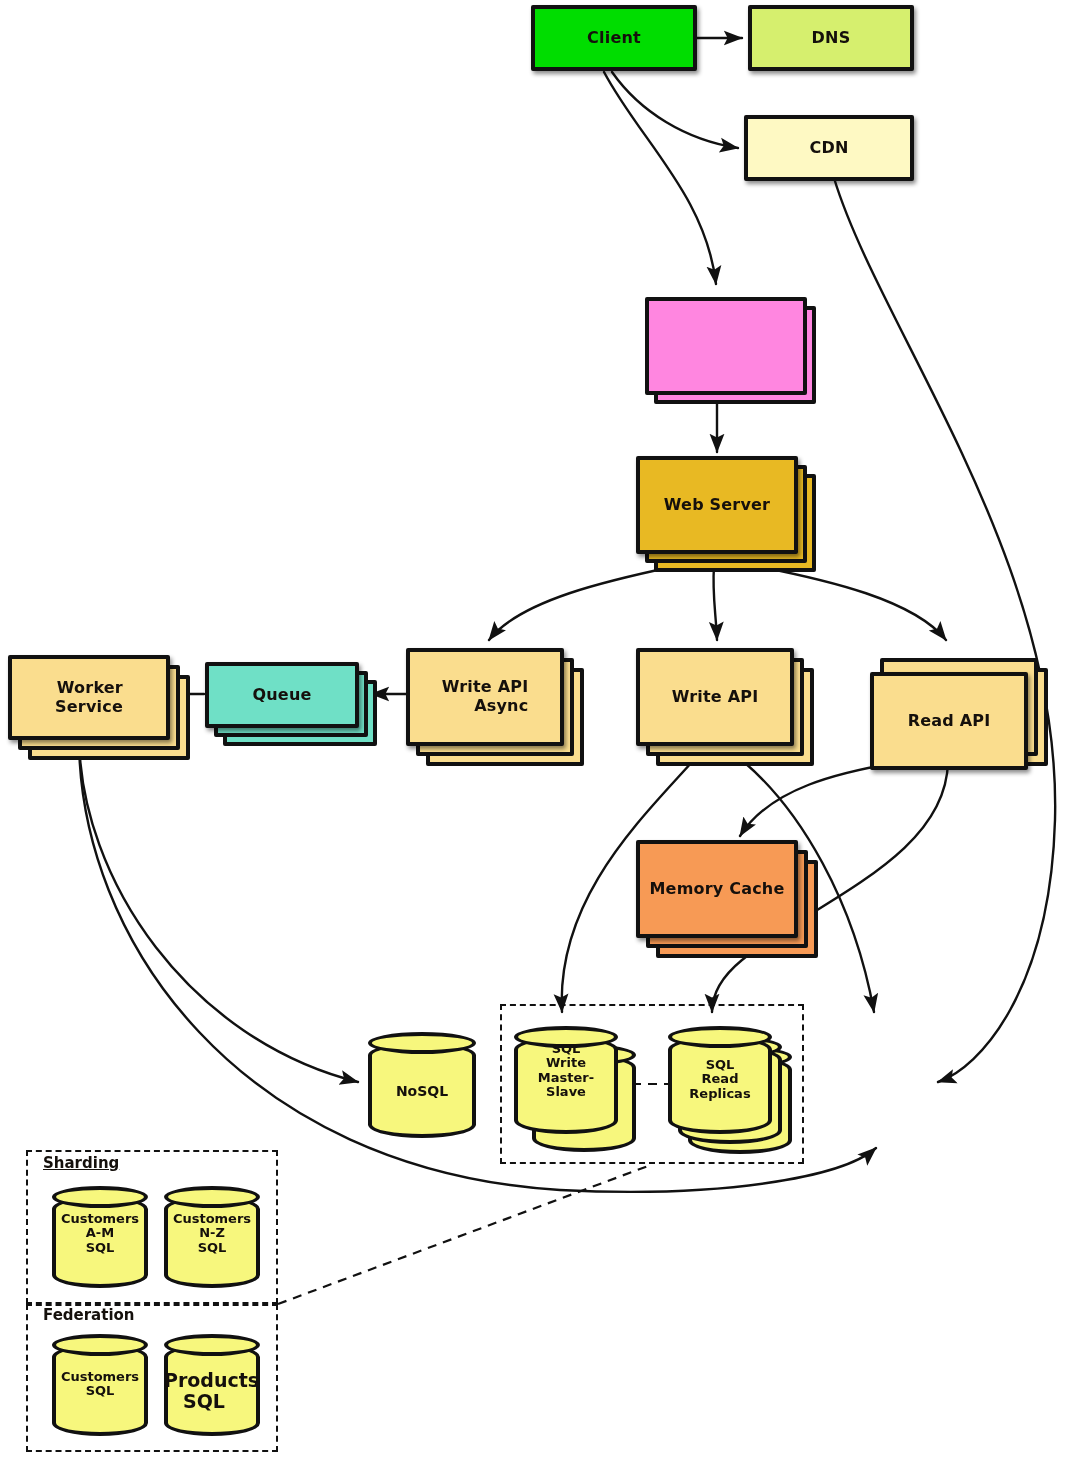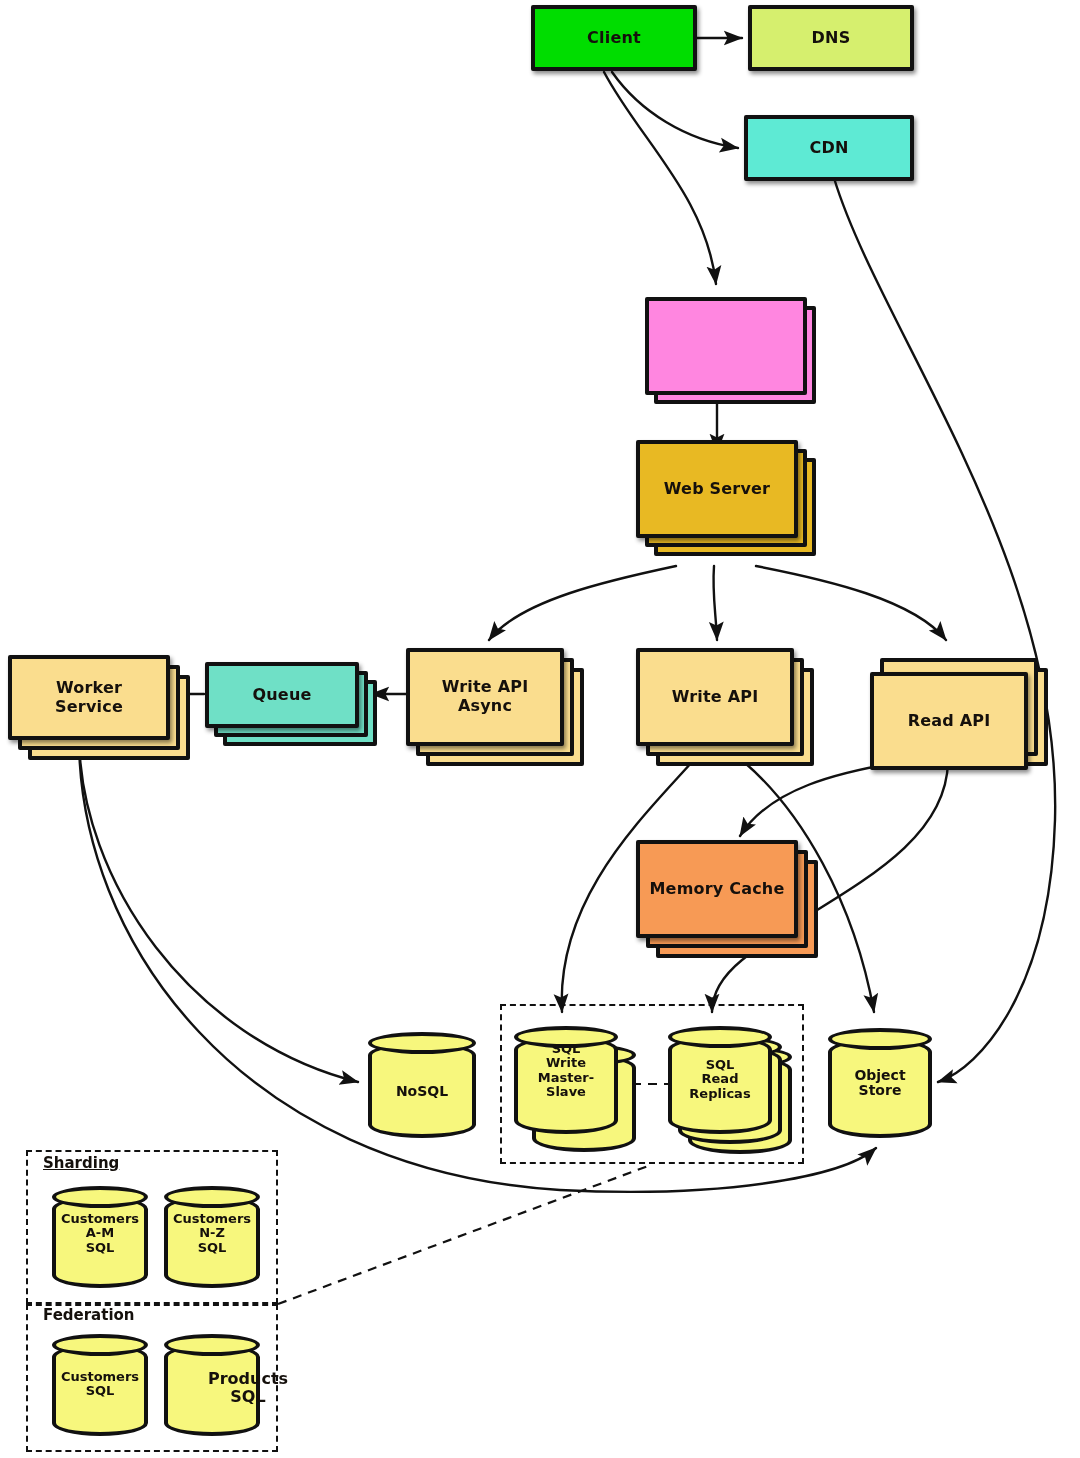--- a/index.html
+++ b/index.html
@@ -43,21 +43,21 @@
   .boxnode .face {
     position: absolute;
     left: 0;
     top: 0;
     border: 4px solid #111111;
     box-sizing: border-box;
     border-radius: 2px;
     display: flex;
     align-items: center;
     justify-content: center;
-    text-align: center;
+    text-align: right;
     box-shadow: 2px 3px 4px rgba(0,0,0,0.45);
   }
   .boxnode .label {
     font-family: "DejaVu Sans", sans-serif;
     font-weight: bold;
     font-size: 16px;
     color: #15100c;
     line-height: 1.18;
     letter-spacing: 0.2px;
     white-space: pre-line;
@@ -187,31 +187,31 @@
     </div>
   </div>
 
   <div class="node boxnode" style="left:748px; top:5px; width:166px; height:66px;border-radius:16px;">
     <div class="face" style="width:166px; height:66px; background:#d6ef6e;">
       <span class="label">DNS</span>
     </div>
   </div>
 
   <div class="node boxnode" style="left:744px; top:115px; width:170px; height:66px;">
-    <div class="face" style="width:170px; height:66px; background:#5eead4;">
+    <div class="face" style="width:170px; height:66px; background:#fef9c3;">
       <span class="label">CDN</span>
     </div>
   </div>
 
   <div class="node boxnode" style="left:636px; top:288px; width:180px; height:116px;">
     <div class="layer" style="left:18px; top:18px; width:162px; height:98px; background:#ff86e0;"></div>
     <div class="layer" style="left:9px; top:9px; width:162px; height:98px; background:#ff86e0;"></div>
   </div>
 
-  <div class="node boxnode" style="left:636px; top:440px; width:180px; height:116px;">
+  <div class="node boxnode" style="left:636px; top:456px; width:180px; height:116px;">
     <div class="layer" style="left:18px; top:18px; width:162px; height:98px; background:#e8b923;"></div>
     <div class="layer" style="left:9px; top:9px; width:162px; height:98px; background:#e8b923;"></div>
     <div class="face" style="width:162px; height:98px; background:#e8b923;">
       <span class="label">Web Server</span>
     </div>
   </div>
 
   <div class="node boxnode" style="left:406px; top:648px; width:178px; height:118px;">
     <div class="layer" style="left:20px; top:20px; width:158px; height:98px; background:#fadd8e;"></div>
     <div class="layer" style="left:10px; top:10px; width:158px; height:98px; background:#fadd8e;"></div>
@@ -296,28 +296,20 @@
     </div>
     <div class="cyl" style="left:0; top:0; width:104px; height:108px;">
       <div class="cyl-body" style="top:10px; height:98px; background:#f7f77d;"></div>
       <div class="cyl-top"></div>
     </div>
     <div class="cyl-label" style="top:32px; width:104px; font-size:13px;">SQL
 Read
 Replicas</div>
   </div>
 
-  <div class="node cylnode" style="left:828px; top:1028px; width:104px; height:110px;">
-    <div class="cyl" style="left:0; top:0; width:104px; height:110px;">
-      <div class="cyl-body" style="top:10px; height:100px; background:#f7f77d;"></div>
-      <div class="cyl-top"></div>
-    </div>
-    <div class="cyl-label" style="top:40px; width:104px;">Object
-Store</div>
-  </div>
 
   <div class="node cylnode" style="left:52px; top:1186px; width:96px; height:102px;">
     <div class="cyl" style="left:0; top:0; width:96px; height:102px;">
       <div class="cyl-body" style="top:10px; height:92px; background:#f7f77d;"></div>
       <div class="cyl-top"></div>
     </div>
     <div class="cyl-label" style="top:26px; width:96px; font-size:13px;">Customers
 A-M
 SQL</div>
   </div>
@@ -339,17 +331,17 @@
     </div>
     <div class="cyl-label" style="top:36px; width:96px; font-size:13px;">Customers
 SQL</div>
   </div>
 
   <div class="node cylnode" style="left:164px; top:1334px; width:96px; height:102px;">
     <div class="cyl" style="left:0; top:0; width:96px; height:102px;">
       <div class="cyl-body" style="top:10px; height:92px; background:#f7f77d;"></div>
       <div class="cyl-top"></div>
     </div>
-    <div class="cyl-label" style="top:36px; width:80px; font-size:16px;margin-left:44px;">Products
+    <div class="cyl-label" style="top:36px; width:80px; font-size:19px;">Products
 SQL</div>
   </div>
 
 </div>
 
 </body></html>

